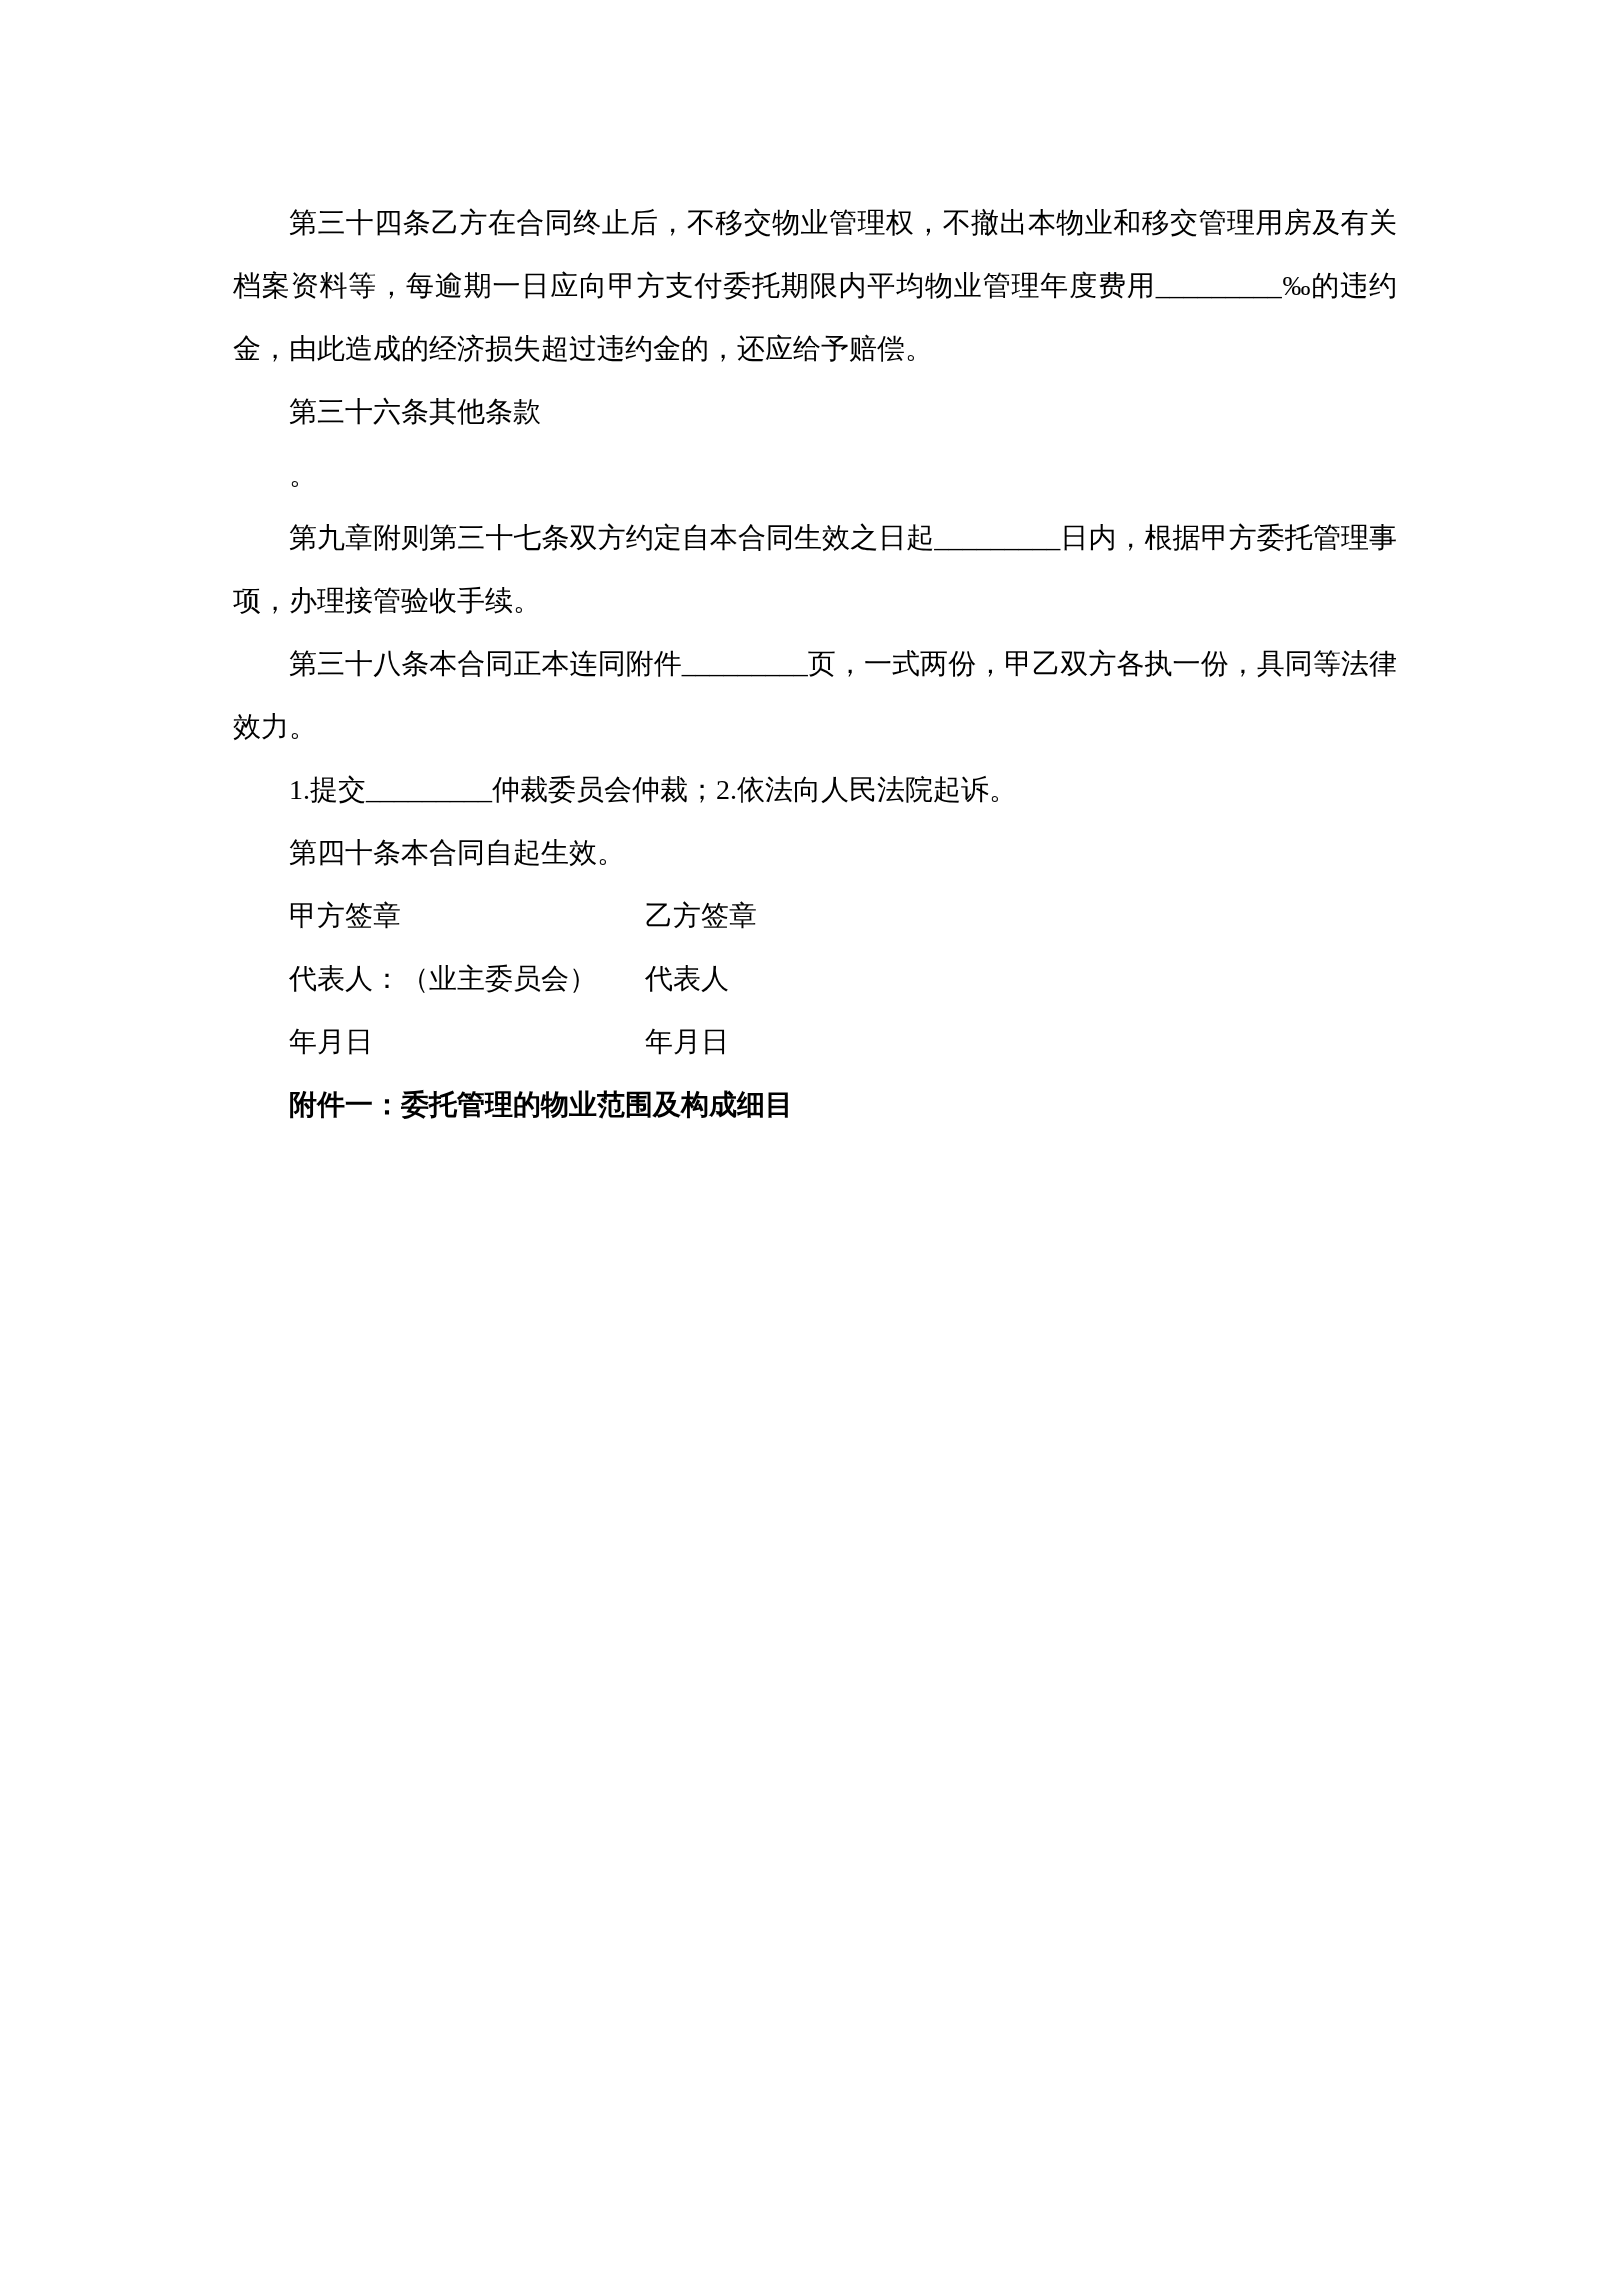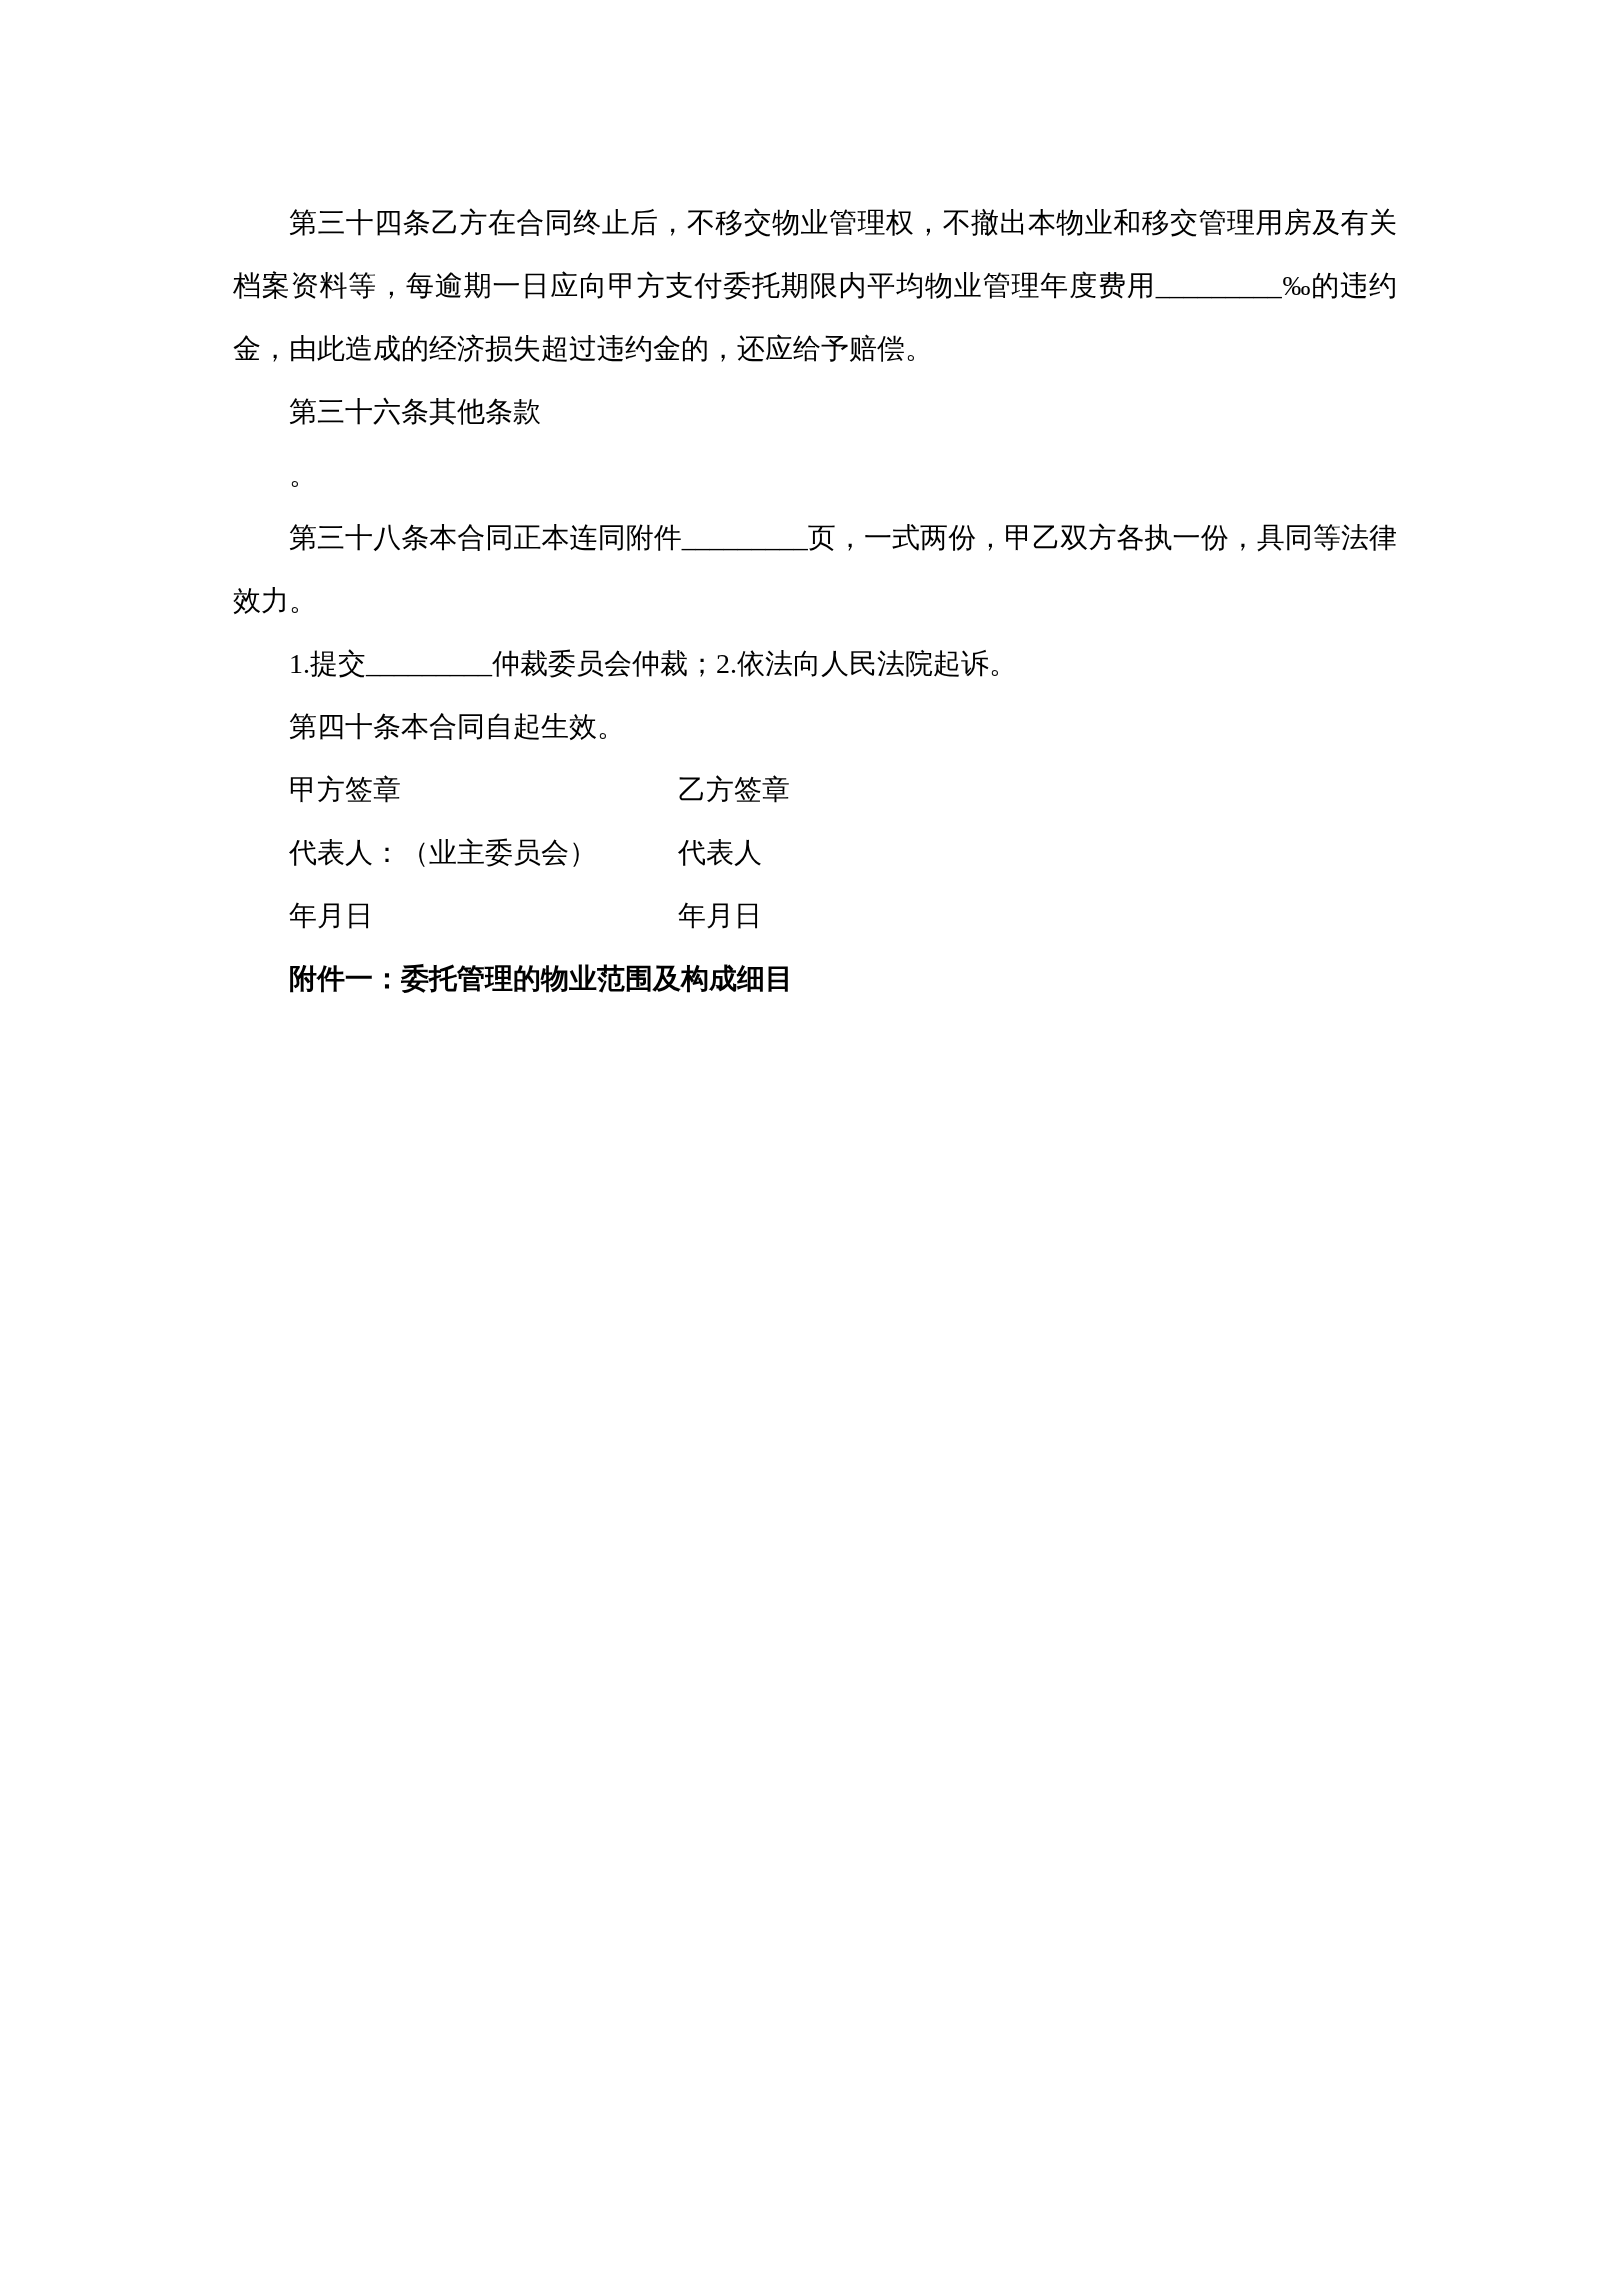--- a/index.html
+++ b/index.html
@@ -22,21 +22,20 @@
     line-height: 63px;
   }
   .para {
     text-align: justify;
     text-indent: 2em;
     word-break: break-all;
   }
   .sig-row {
     display: flex;
     padding-left: 2em;
-    gap: 33px;
   }
   .sig-left {
     display: inline-block;
     width: 356px;
     flex: 0 0 356px;
   }
   .sig-right {
     display: inline-block;
   }
   .attachment-line {
@@ -46,20 +45,21 @@
 </style>
 </head>
 <body>
 
 <div class="page">
   <div class="content">
 
     <p class="para">第三十四条乙方在合同终止后，不移交物业管理权，不撤出本物业和移交管理用房及有关档案资料等，每逾期一日应向甲方支付委托期限内平均物业管理年度费用_________‰的违约金，由此造成的经济损失超过违约金的，还应给予赔偿。</p>
     <p class="para">第三十六条其他条款</p>
     <p class="para">。</p>
+    <p class="para">第九章附则第三十七条双方约定自本合同生效之日起_________日内，根据甲方委托管理事项，办理接管验收手续。</p>
     <p class="para">第三十八条本合同正本连同附件_________页，一式两份，甲乙双方各执一份，具同等法律效力。</p>
     <p class="para">1.提交_________仲裁委员会仲裁；2.依法向人民法院起诉。</p>
     <p class="para">第四十条本合同自起生效。</p>
 
     <div class="sig-row">
       <span class="sig-left">甲方签章</span>
       <span class="sig-right">乙方签章</span>
     </div>
     <div class="sig-row">
       <span class="sig-left">代表人：（业主委员会）</span>

